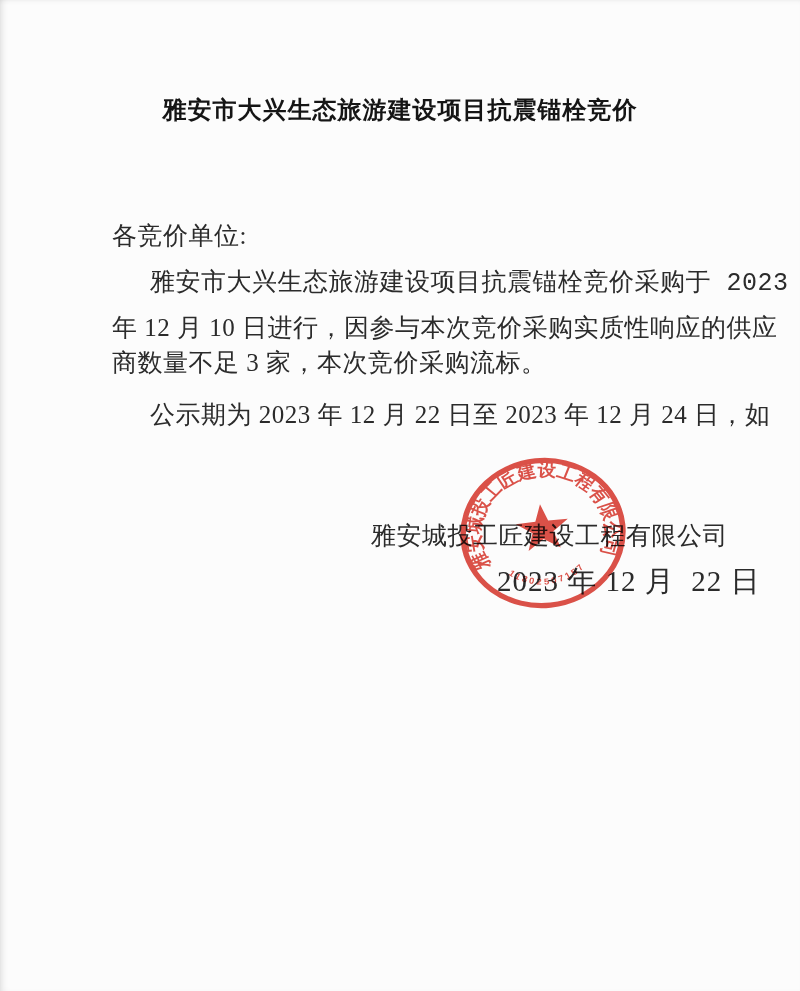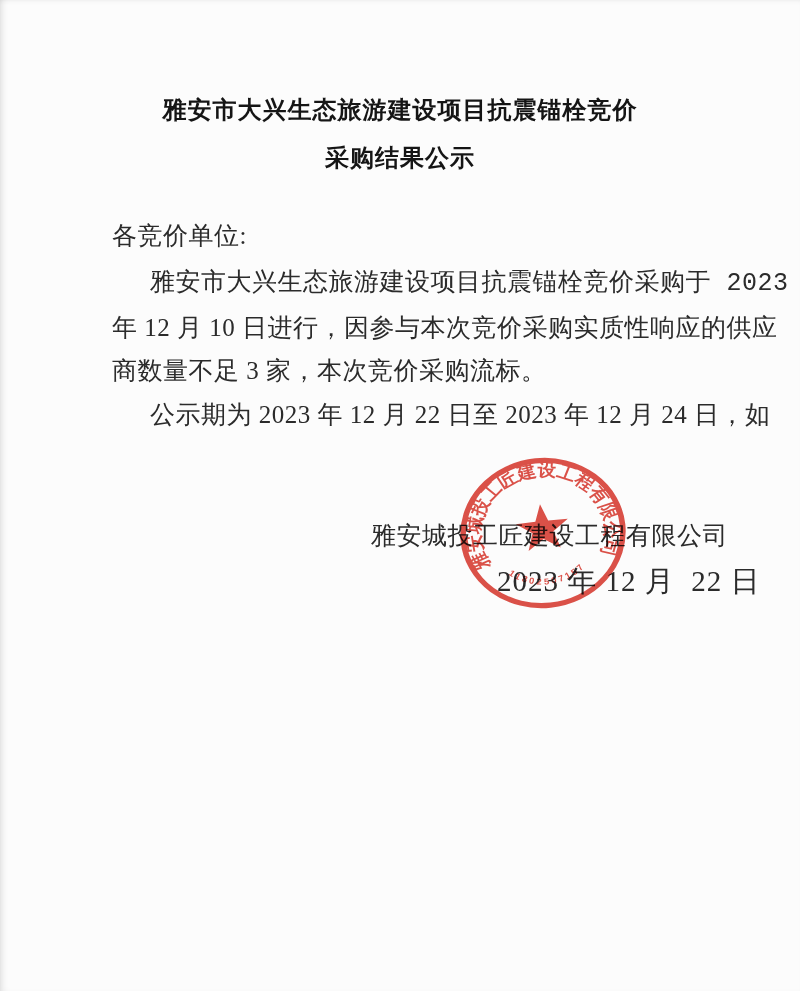--- a/index.html
+++ b/index.html
@@ -38,21 +38,21 @@
     font-size: 25px;
     line-height: 34px;
     letter-spacing: 0.5px;
     white-space: pre;
     color: #2b2b2b;
   }
   .indent { padding-left: 38px; }
   .salutation  { top: 219px; }
   .p1l1 { top: 267px; font-family: Liberation Mono, monospace; }
   .p1l2 { top: 311px; }
-  .p1l3 { top: 354px; }
+  .p1l3 { top: 346px; }
   .p2l1 { top: 398px; }
   .p2l2 { top: 441px; }
   .sig-company {
     position: absolute;
     top: 519px;
     left: 371px;
     font-size: 25px;
     letter-spacing: 0.5px;
     white-space: pre;
     color: #2b2b2b;
@@ -90,21 +90,20 @@
     letter-spacing: 3px;
   }
 </style>
 </head>
 <body>
 
 <div class="page">
 
   <div class="title">
     <div>雅安市大兴生态旅游建设项目抗震锚栓竞价</div>
-    <div>采购结果公示</div>
   </div>
 
   <div class="bodyline salutation">各竞价单位:</div>
 
   <div class="bodyline p1l1 indent">雅安市大兴生态旅游建设项目抗震锚栓竞价采购于 2023</div>
   <div class="bodyline p1l2">年 12 月 10 日进行，因参与本次竞价采购实质性响应的供应</div>
   <div class="bodyline p1l3">商数量不足 3 家，本次竞价采购流标。</div>
 
   <div class="bodyline p2l1 indent">公示期为 2023 年 12 月 22 日至 2023 年 12 月 24 日，如</div>
 

